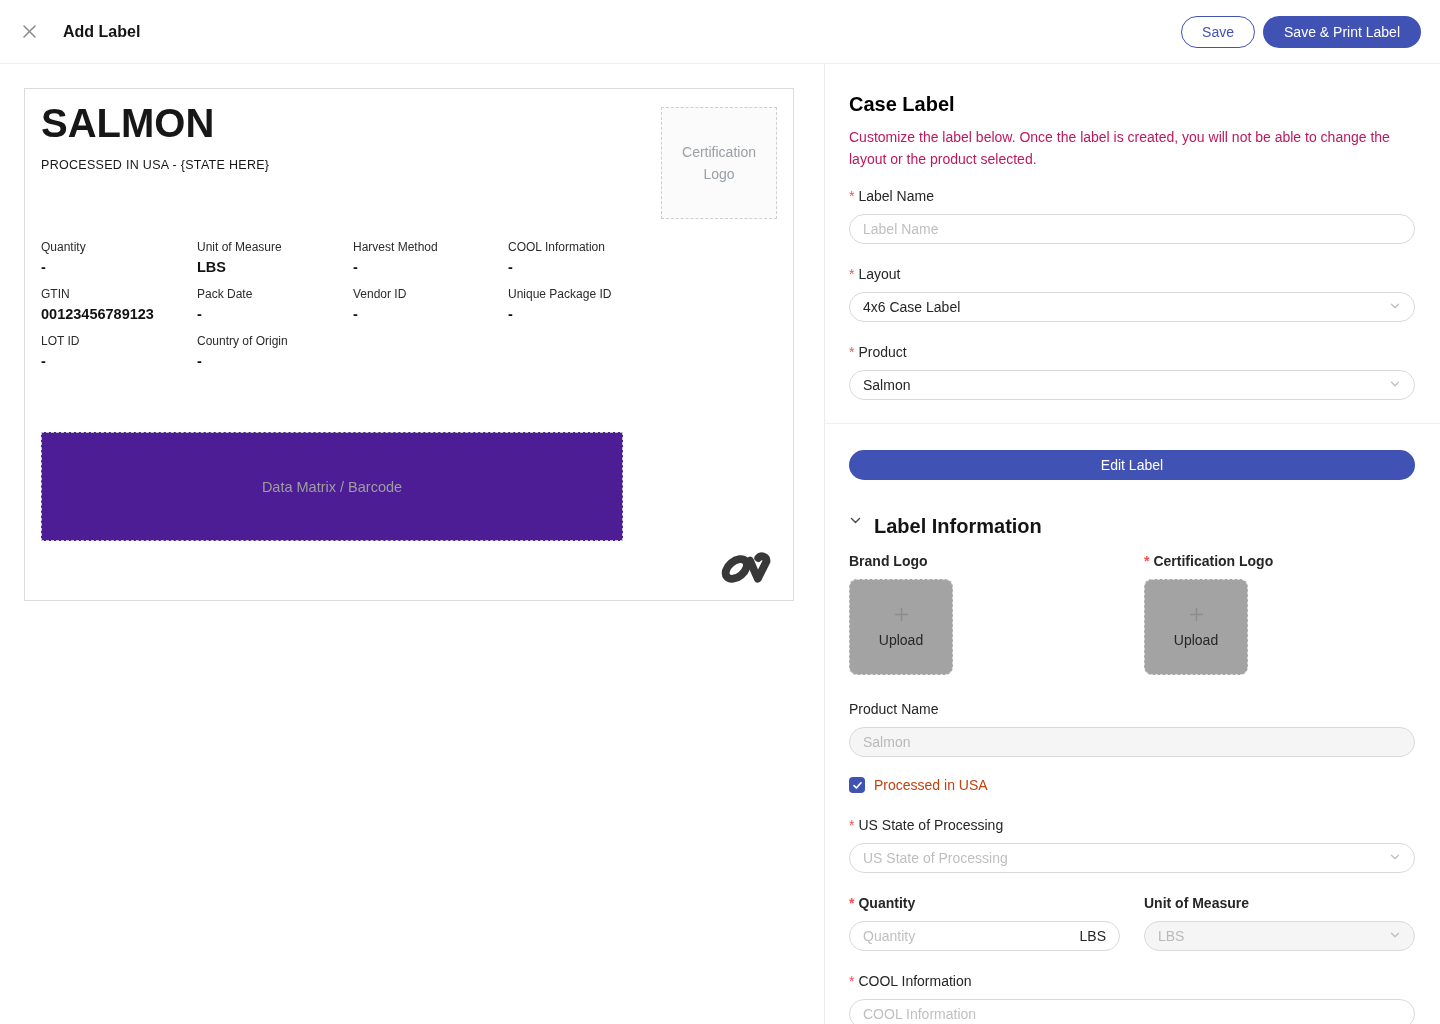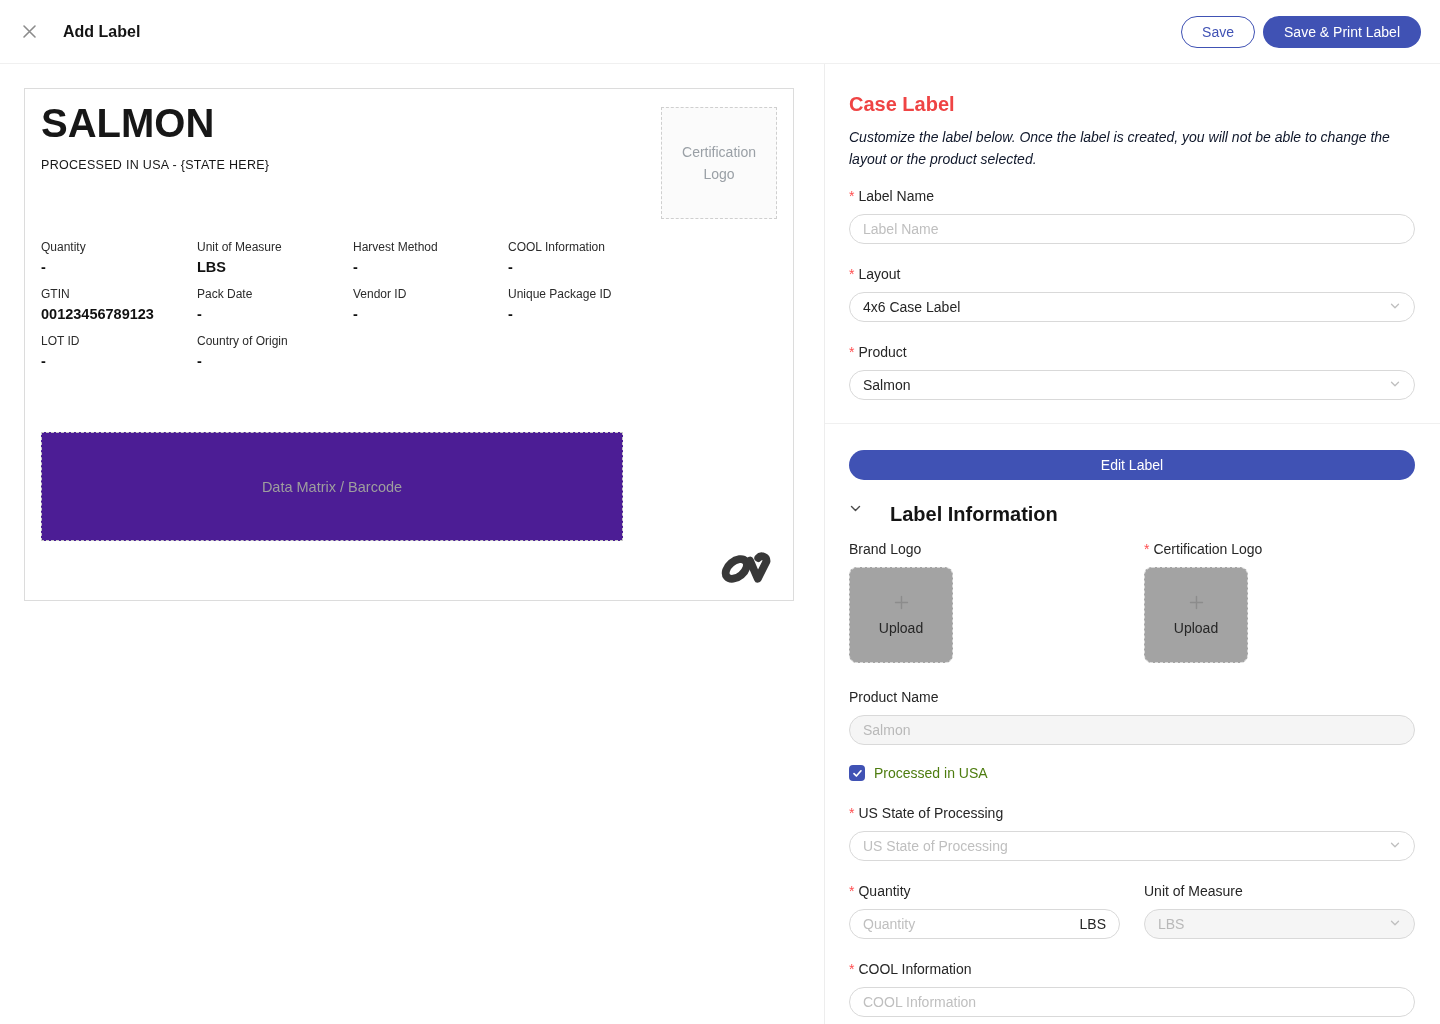--- a/index.html
+++ b/index.html
@@ -95,22 +95,22 @@
     position: absolute; left: 16px; top: 343px;
     width: 582px; height: 109px;
     border: 1px dashed #c9c9c9;
     background: #4c1d95;
     color: #9e9e9e; font-size: 14.5px;
     display: flex; align-items: center; justify-content: center;
   }
   .pv-logo { position: absolute; right: 17px; bottom: 12px; width: 55px; height: 41px; }
 
   
-  .form-title { font-size: 20px; font-weight: 700; color: #ef4444; line-height: 24px; }
-  .form-desc { margin-top: 10px; font-size: 14px; line-height: 22px; color: #0f172a; max-width: 552px; font-style: italic; }
+  .form-title { font-size: 20px; font-weight: 700; color: #000000; line-height: 24px; }
+  .form-desc { margin-top: 10px; font-size: 14px; line-height: 22px; color: #be185d; max-width: 552px; }
   .field-label {
     margin-top: 20px; margin-bottom: 8px;
     font-size: 14px; line-height: 20px; color: #262626;
     display: flex; align-items: center; gap: 4px;
   }
   .field-label.first { margin-top: 16px; }
   .asterisk { color: var(--danger); font-size: 14px; line-height: 14px; }
   .text-input, .select, .input-wrap {
     width: 100%; height: 30px;
     border: 1px solid var(--border);
@@ -139,26 +139,26 @@
   .section-divider {
     border: none; border-top: 1px solid #f0f0f0;
     margin: 23px -25px 0 -24px;
   }
   .edit-btn {
     margin-top: 26px; width: 100%; height: 30px;
     border: none; border-radius: 16px;
     background: var(--primary); color: #fff;
     font-size: 14px; font-family: inherit; cursor: pointer;
   }
-  .section-header { margin-top: 22px; display: flex; align-items: flex-start; gap: 28px; }
+  .section-header { margin-top: 34px; display: flex; align-items: flex-start; gap: 12px; }
   .section-title { font-size: 20px; font-weight: 700; color: #141414; line-height: 24px; }
   .collapse-icon { display: flex; cursor: pointer; }
 
   .two-col { display: grid; grid-template-columns: 1fr 1fr; column-gap: 24px; }
-  .two-col .field-label { margin-top: 13px; }
+  .two-col .field-label { margin-top: 13px; font-weight: bold; }
   .two-col.inputs-row .field-label { margin-top: 20px; }
 
   .upload-box {
     margin-top: 2px;
     width: 104px; height: 96px;
     border: 1px dashed var(--border);
     border-radius: 8px;
     background: #a3a3a3;
     display: flex; flex-direction: column;
     align-items: center; justify-content: center;
@@ -166,21 +166,21 @@
   }
   .upload-text { font-size: 14px; color: #262626; }
 
   .checkbox-row { margin-top: 20px; display: flex; align-items: center; }
   .checkbox {
     width: 16px; height: 16px; border-radius: 4px;
     background: var(--primary);
     display: flex; align-items: center; justify-content: center;
     cursor: pointer;
   }
-  .checkbox-label { margin-left: 9px; font-size: 14px; color: #4d7c0f; }
+  .checkbox-label { margin-left: 9px; font-size: 14px; color: #c2410c; }
 
   .mt24 { margin-top: 24px; align-items: center; }
 </style>
 </head>
 <body>
 
 <header class="app-header">
   <span class="close-btn">
     <svg width="15" height="15" viewBox="0 0 15 15">
         <path d="M2 2 L13 13 M13 2 L2 13" stroke="#8c8c8c" stroke-width="1.6" stroke-linecap="round"></path>

